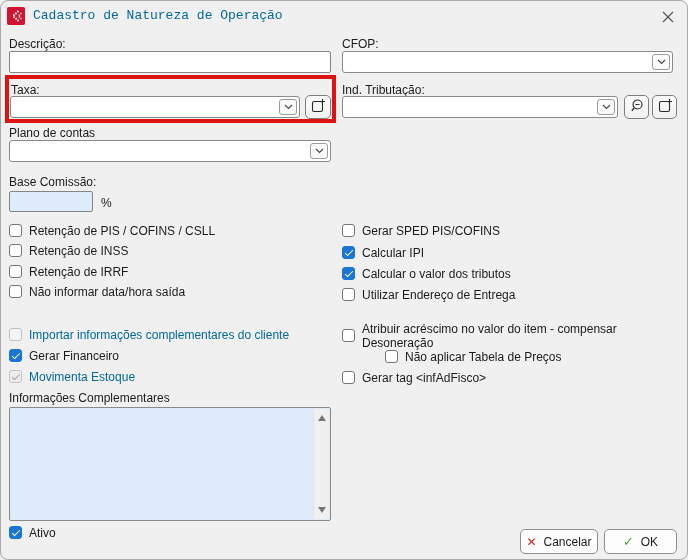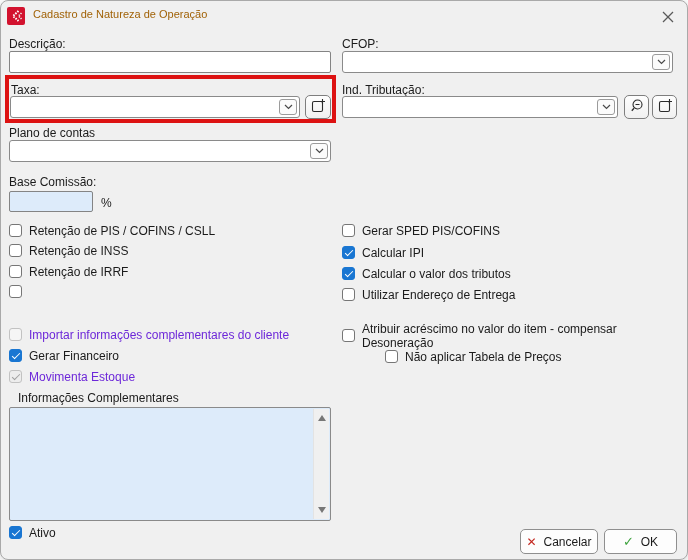--- a/index.html
+++ b/index.html
@@ -8,21 +8,21 @@
 
   .window{
     position:relative;width:688px;height:560px;background:#f0f0f0;
     border:1px solid #a9a9a9;border-radius:8px;overflow:hidden;
     box-shadow:0 2px 8px rgba(0,0,0,.18);
   }
 
   
   .titlebar{position:absolute;left:0;top:0;right:0;height:30px;display:flex;align-items:center;}
   .app-icon{position:absolute;left:6px;top:6px;width:18px;height:18px;}
-  .title{position:absolute;left:32px;top:7px;font-size:11px;color:#a16207;white-space:nowrap;}
+  .title{position:absolute;left:32px;top:7px;font-size:13px;color:#0369a1;white-space:nowrap;font-family:Liberation Mono, monospace;}
   .close-btn{position:absolute;right:8px;top:5px;width:22px;height:22px;display:flex;
     align-items:center;justify-content:center;background:transparent;border:none;padding:0;cursor:default;}
 
   
   .lab{position:absolute;font-size:12px;color:#1b1b1b;white-space:nowrap;}
 
   
   .tinput{position:absolute;height:22px;background:#fff;border:1px solid #848484;border-radius:2px;
     font-size:12px;padding:0 4px;font-family:inherit;}
   .tinput.blue{background:#ddebfa;}
@@ -41,21 +41,21 @@
     pointer-events:none;z-index:5;}
 
   
   .cb{position:absolute;display:flex;align-items:center;gap:7px;font-size:12px;color:#1b1b1b;height:15px;}
   .cb .box{width:13px;height:13px;border:1px solid #767676;border-radius:3px;background:#fff;
     display:flex;align-items:center;justify-content:center;flex:0 0 13px;}
   .cb .box::after{content:"";display:none;width:7px;height:3px;border-left:1.6px solid #fff;
     border-bottom:1.6px solid #fff;transform:rotate(-45deg);margin-bottom:2px;}
   .cb.checked .box{background:#1976d2;border-color:#1976d2;}
   .cb.checked .box::after{display:block;}
-  .cb.disabled .lbl{color:#6d28d9;}
+  .cb.disabled .lbl{color:#0369a1;}
   .cb.disabled .box{border-color:#c2c2c2;background:#f5f5f5;}
   .cb.disabled.checked .box{background:#ededed;border-color:#c2c2c2;}
   .cb.disabled.checked .box::after{border-color:#9f9f9f;}
 
   
   .memo{position:absolute;left:8px;top:406px;width:322px;height:114px;background:#ddebfa;
     border:1px solid #8a8a8a;border-radius:2px;}
   .memo .sbar{position:absolute;right:1px;top:1px;bottom:1px;width:16px;background:#f0f0f0;
     border-left:1px solid #e3e3e3;}
   .tri-up{position:absolute;top:6px;left:4px;width:0;height:0;
@@ -171,20 +171,21 @@
   <div class="cb" style="left:8px;top:242px;">
     <span class="box"></span>
     <span class="lbl">Retenção de INSS</span>
   </div>
   <div class="cb" style="left:8px;top:263px;">
     <span class="box"></span>
     <span class="lbl">Retenção de IRRF</span>
   </div>
   <div class="cb" style="left:8px;top:283px;">
     <span class="box"></span>
+    <span class="lbl">Não informar data/hora saída</span>
   </div>
   <div class="cb disabled" style="left:8px;top:326px;">
     <span class="box"></span>
     <span class="lbl">Importar informações complementares do cliente</span>
   </div>
   <div class="cb checked" style="left:8px;top:347px;">
     <span class="box"></span>
     <span class="lbl">Gerar Financeiro</span>
   </div>
   <div class="cb checked disabled" style="left:8px;top:368px;">
@@ -209,22 +210,26 @@
     <span class="lbl">Calcular o valor dos tributos</span>
   </div>
   <div class="cb" style="left:341px;top:327px;">
     <span class="box"></span>
     <span class="lbl">Atribuir acréscimo no valor do item - compensar Desoneração</span>
   </div>
   <div class="cb" style="left:341px;top:348px;padding-left:43px;">
     <span class="box"></span>
     <span class="lbl">Não aplicar Tabela de Preços</span>
   </div>
-
-  <div class="lab" style="left:8px;top:390px;margin-left:9px;">Informações Complementares</div>
+  <div class="cb" style="left:341px;top:369px;">
+    <span class="box"></span>
+    <span class="lbl">Gerar tag &lt;infAdFisco&gt;</span>
+  </div>
+
+  <div class="lab" style="left:8px;top:390px;">Informações Complementares</div>
   <div class="memo">
     <div class="sbar">
       <span class="tri-up"></span>
       <span class="tri-down"></span>
     </div>
   </div>
 
   <div class="cb checked" style="left:8px;top:524px;">
     <span class="box"></span>
     <span class="lbl">Ativo</span>

